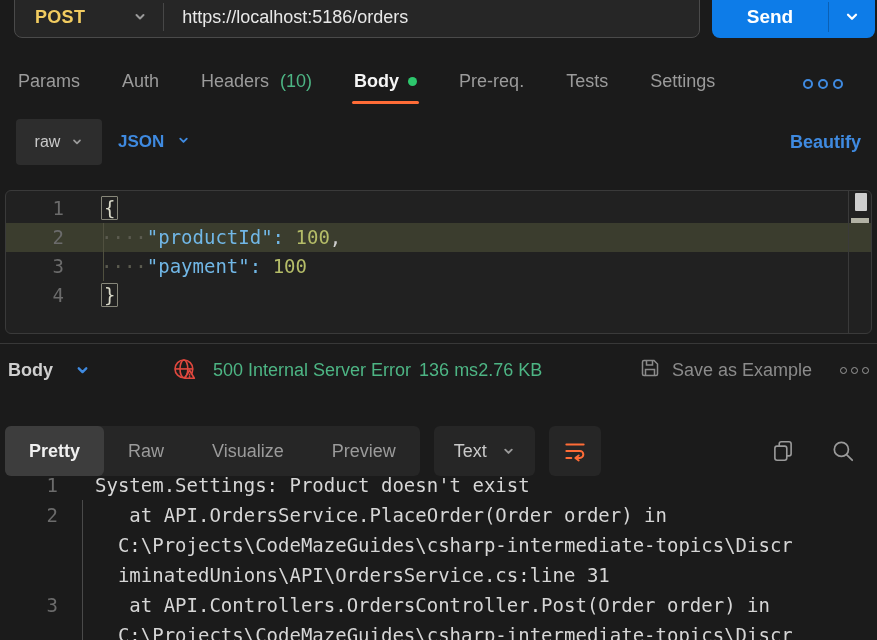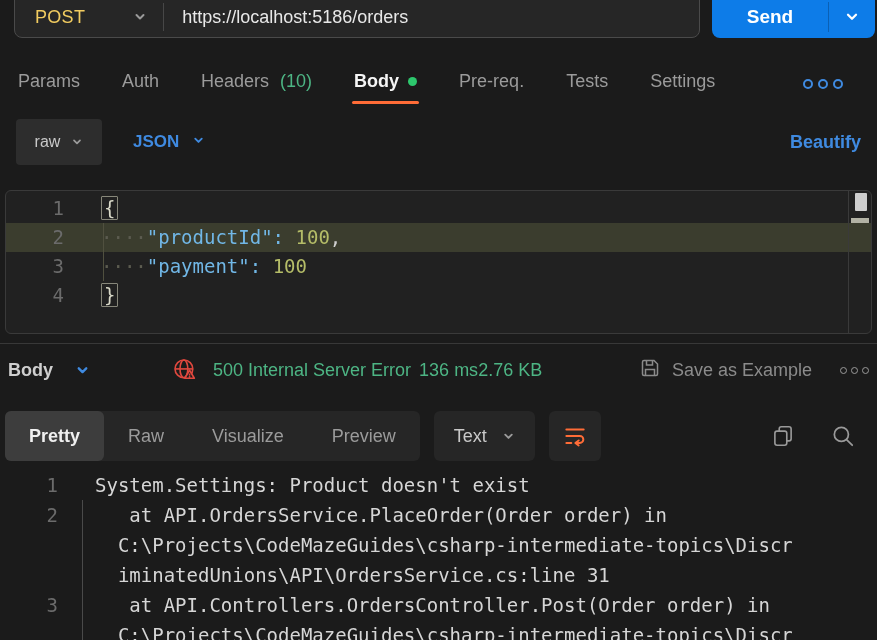--- a/index.html
+++ b/index.html
@@ -11,21 +11,21 @@
   html,body{margin:0;padding:0}
   body{width:877px;height:640px;overflow:hidden;background:#1b1b1b;
        font-family:"Liberation Sans",sans-serif;color:#ddd;position:relative}
   .app{position:absolute;inset:0;overflow:hidden}
 
   
   .url-bar{position:absolute;left:14px;top:-12px;width:686px;height:50px;
     border:1px solid #4a4a4a;border-radius:8px;background:#262626;
     box-sizing:border-box;display:flex;align-items:center;padding-top:8px}
   .method-sel{display:flex;align-items:center;cursor:pointer}
-  .method{color:var(--method-yellow);font-weight:400;font-size:18px;padding-left:20px;letter-spacing:.3px}
+  .method{color:var(--method-yellow);font-weight:700;font-size:18px;padding-left:20px;letter-spacing:.3px}
   .method-caret{color:#9a9a9a;margin-left:48px;display:flex}
   .url-divider{width:1px;height:28px;background:#474747;margin-left:16px}
   .url-text{margin-left:18px;font-size:18px;color:#e8e8e8;white-space:nowrap}
 
   .send-btn{position:absolute;left:712px;top:-12px;width:163px;height:50px;
     background:var(--send-blue);border-radius:8px;box-sizing:border-box;
     display:flex;padding-top:8px;cursor:pointer}
   .send-main{flex:1;display:flex;align-items:center;justify-content:center;
     color:#fff;font-weight:700;font-size:19px}
   .send-split{width:1px;background:rgba(0,0,0,.22);margin:6px 0}
@@ -41,21 +41,21 @@
   .tab .count{color:var(--status-green);margin-left:2px}
   .tab .dot{width:9px;height:9px;border-radius:50%;background:var(--dot-green)}
   .tabs-more{margin-left:auto;margin-right:18px;display:flex;gap:5px;align-items:center;padding-top:13px;cursor:pointer}
   .tabs-more i{width:6px;height:6px;border:2px solid var(--link-blue);border-radius:50%;display:block}
 
   
   .raw-row{position:absolute;left:16px;top:119px;right:16px;height:46px;display:flex;align-items:center}
   .chip-raw{height:46px;width:86px;background:#2d2d2d;border-radius:4px;display:flex;
     align-items:center;justify-content:center;gap:11px;color:#c9c9c9;font-size:16px;cursor:pointer}
   .chip-raw .caret{color:#9a9a9a;display:flex}
-  .json-sel{margin-left:31px;display:flex;gap:13px;align-items:center;color:var(--link-blue);
+  .json-sel{margin-left:16px;display:flex;gap:13px;align-items:center;color:var(--link-blue);
     font-size:17px;font-weight:600;cursor:pointer}
   .beautify{margin-left:auto;color:var(--link-blue);font-size:18px;font-weight:600;cursor:pointer}
 
   
   .editor{position:absolute;left:5px;top:190px;width:867px;height:144px;
     border:1px solid #3a3a3a;border-radius:6px;background:#212121;box-sizing:border-box;
     overflow:hidden;font-family:"DejaVu Sans Mono",monospace;font-size:19px;padding-top:3px}
   .code-row{height:29px;display:flex;position:relative}
   .code-row.highlight{background:var(--line-highlight-olive)}
   .gutter{width:70px;flex:none;text-align:right;padding-right:12px;box-sizing:border-box;
@@ -82,21 +82,21 @@
   .globe{margin-left:82px;color:var(--error-red);display:flex}
   .status{color:var(--status-green);margin-left:15px;cursor:pointer}
   .time{color:var(--status-green);margin-left:8px;cursor:pointer}
   .size{color:var(--status-green);cursor:pointer}
   .save-ex{margin-left:auto;display:flex;align-items:center;gap:10px;color:#8b8b8b;cursor:pointer}
   .save-ex .lbl{font-size:18px}
   .meta-dots{margin-left:28px;display:flex;gap:4px;align-items:center;cursor:pointer}
   .meta-dots i{width:5px;height:5px;border:1.5px solid #9a9a9a;border-radius:50%;display:block}
 
   
-  .resp-toolbar{position:absolute;left:5px;top:411px;right:5px;height:50px;display:flex;align-items:center}
+  .resp-toolbar{position:absolute;left:5px;top:426px;right:5px;height:50px;display:flex;align-items:center}
   .seg-group{display:flex;height:50px;background:#262626;border-radius:6px;align-items:stretch}
   .seg{padding:0 24px;display:flex;align-items:center;color:#9b9b9b;font-size:18px;border-radius:6px;cursor:pointer}
   .seg.active{background:#3d3d3d;color:#f0f0f0;font-weight:600}
   .format-chip{margin-left:14px;height:50px;background:#262626;border-radius:6px;display:flex;
     align-items:center;gap:15px;padding:0 20px;color:#c9c9c9;font-size:18px;cursor:pointer}
   .format-chip .caret{color:#9a9a9a;display:flex}
   .wrap-btn{margin-left:14px;width:52px;height:50px;background:#262626;border-radius:6px;
     display:flex;align-items:center;justify-content:center;color:var(--accent-orange);cursor:pointer}
   .copy-btn{margin-left:auto;margin-right:34px;color:#9a9a9a;display:flex;cursor:pointer}
   .search-btn{margin-right:16px;color:#9a9a9a;display:flex;cursor:pointer}

